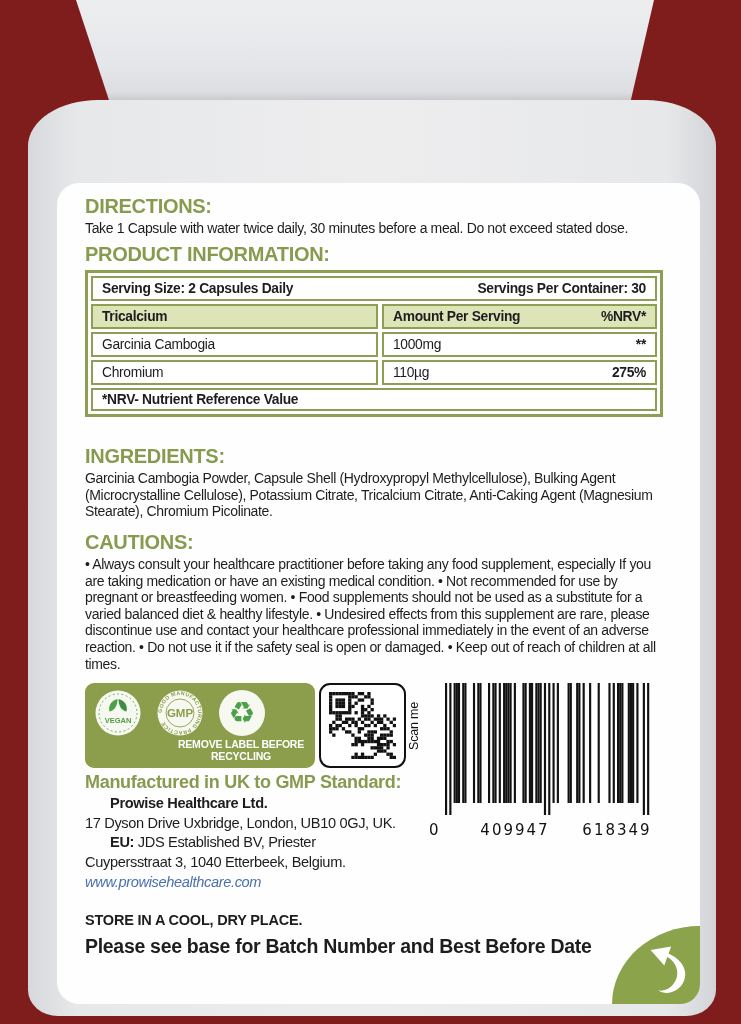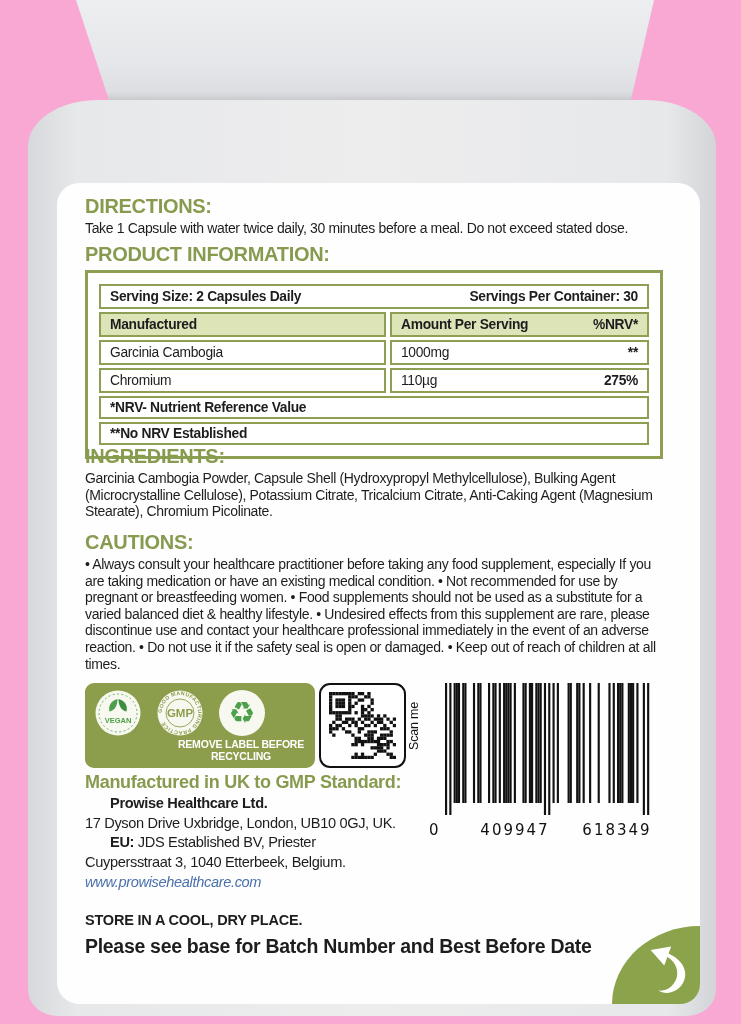--- a/index.html
+++ b/index.html
@@ -7,21 +7,21 @@
     --green-head:#879b4f;
     --green-panel:#8c9e4c;
     --green-leaf:#4da04b;
     --green-corner:#8ba34a;
     --light-green:#dde5b8;
     --ink:#1d1d1f;
     --link:#4a70ad;
   }
   *{margin:0;padding:0;box-sizing:border-box;}
   body{background:#fff;font-family:"Liberation Sans",sans-serif;color:var(--ink);}
-  #stage{position:relative;width:741px;height:1024px;background:#f9a8d4;overflow:hidden;}
+  #stage{position:relative;width:741px;height:1024px;background:#7f1d1d;overflow:hidden;}
 
   
   .cap{position:absolute;left:76px;top:0;width:578px;height:100px;
     background:linear-gradient(180deg,#eceef0 0%,#e5e6e9 65%,#dcdee1 92%,#c9cbce 100%);
     clip-path:polygon(0 0,100% 0,96% 100%,5.7% 100%);}
   .bottle-body{position:absolute;left:28px;top:100px;width:688px;height:916px;
     background:linear-gradient(90deg,#d7d8db 0,#e7e8ea 7%,#ededee 50%,#e7e8ea 93%,#d2d4d7 100%);
     border-radius:70px 70px 30px 30px / 46px 46px 26px 26px;}
   .label{position:absolute;left:57px;top:183px;width:643px;height:821px;
     background:#fefefe;border-radius:22px;}
@@ -32,21 +32,21 @@
   .h-directions{top:12px;}
   .t-directions{top:37px;}
   .h-prodinfo{top:60px;}
   .h-ingredients{top:262px;}
   .t-ingredients{top:287px;}
   .h-cautions{top:348px;}
   .t-cautions{top:373px;}
 
   
   .pi-table{position:absolute;left:28px;top:87px;width:578px;border:3px solid var(--green);
-    background:#fff;padding:11px;display:flex;flex-direction:column;gap:3px;}
+    background:#fff;padding:3px;display:flex;flex-direction:column;gap:3px;}
   .pi-row{display:flex;gap:4px;}
   .pi-box{border:2px solid var(--green);background:#fff;padding:2px 9px;display:flex;
     align-items:center;font-size:13.8px;letter-spacing:-0.3px;min-height:25px;flex:1;}
   .pi-box.head{background:var(--light-green);font-weight:700;}
   .pi-left{flex:0 0 287px;}
   .pi-right{flex:1;justify-content:space-between;text-align:right;}
   .pi-serving{justify-content:space-between;font-weight:700;}
   .pi-note{min-height:22px;font-weight:700;}
 
   
@@ -104,21 +104,21 @@
     <div class="sec-h h-prodinfo">PRODUCT INFORMATION:</div>
 
     <div class="pi-table">
       <div class="pi-row">
         <div class="pi-box pi-serving">
           <span>Serving Size: 2 Capsules Daily</span>
           <span>Servings Per Container: 30</span>
         </div>
       </div>
       <div class="pi-row">
-        <div class="pi-box head pi-left">Manufactured</div>
+        <div class="pi-box head pi-left">Tricalcium</div>
         <div class="pi-box head pi-right">
           <span>Amount Per Serving</span>
           <span>%NRV*</span>
         </div>
       </div>
       <div class="pi-row">
         <div class="pi-box pi-left">Garcinia Cambogia</div>
         <div class="pi-box pi-right">
           <span>1000mg</span>
           <span class="pi-box-bold" style="font-weight:700">**</span>
@@ -126,23 +126,20 @@
       </div>
       <div class="pi-row">
         <div class="pi-box pi-left">Chromium</div>
         <div class="pi-box pi-right">
           <span>110µg</span>
           <span style="font-weight:700">275%</span>
         </div>
       </div>
       <div class="pi-row">
         <div class="pi-box pi-note">*NRV- Nutrient Reference Value</div>
-      </div>
-      <div class="pi-row">
-        <div class="pi-box pi-note">**No NRV Established</div>
       </div>
     </div>
 
     <div class="sec-h h-ingredients">INGREDIENTS:</div>
     <div class="body-txt t-ingredients">Garcinia Cambogia Powder, Capsule Shell (Hydroxypropyl Methylcellulose), Bulking Agent (Microcrystalline Cellulose), Potassium Citrate, Tricalcium Citrate, Anti-Caking Agent (Magnesium Stearate), Chromium Picolinate.</div>
 
     <div class="sec-h h-cautions">CAUTIONS:</div>
     <div class="body-txt t-cautions">•  Always consult your healthcare practitioner before taking any food supplement, especially If you are taking medication or have an existing medical condition. •  Not recommended for use by pregnant or breastfeeding women. •  Food supplements should not be used as a substitute for a varied balanced diet &amp; healthy lifestyle. •  Undesired effects from this supplement are rare, please discontinue use and contact your healthcare professional immediately in the event of an adverse reaction. •  Do not use it if the safety seal is open or damaged. •  Keep out of reach of children at all times.</div>
 
     <div class="badge-panel">

